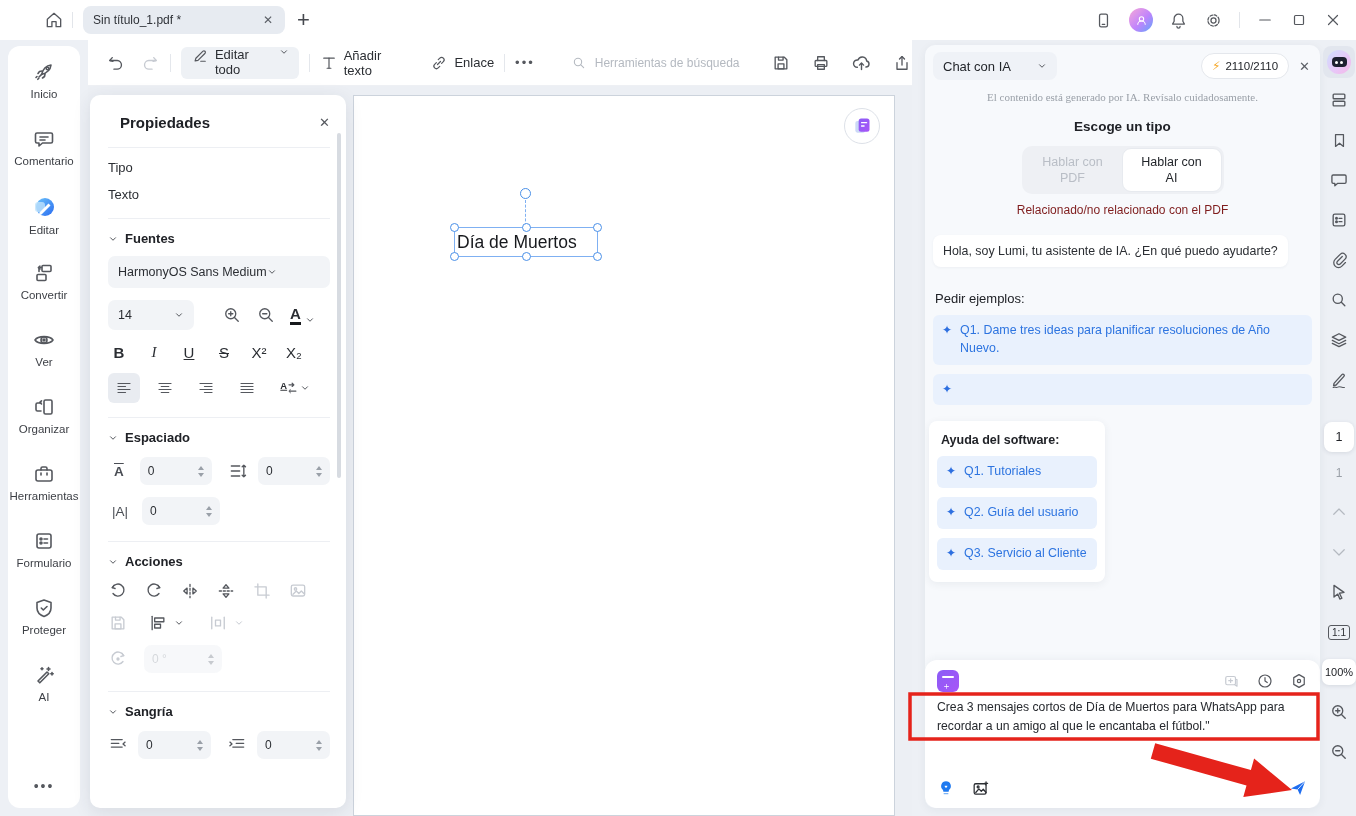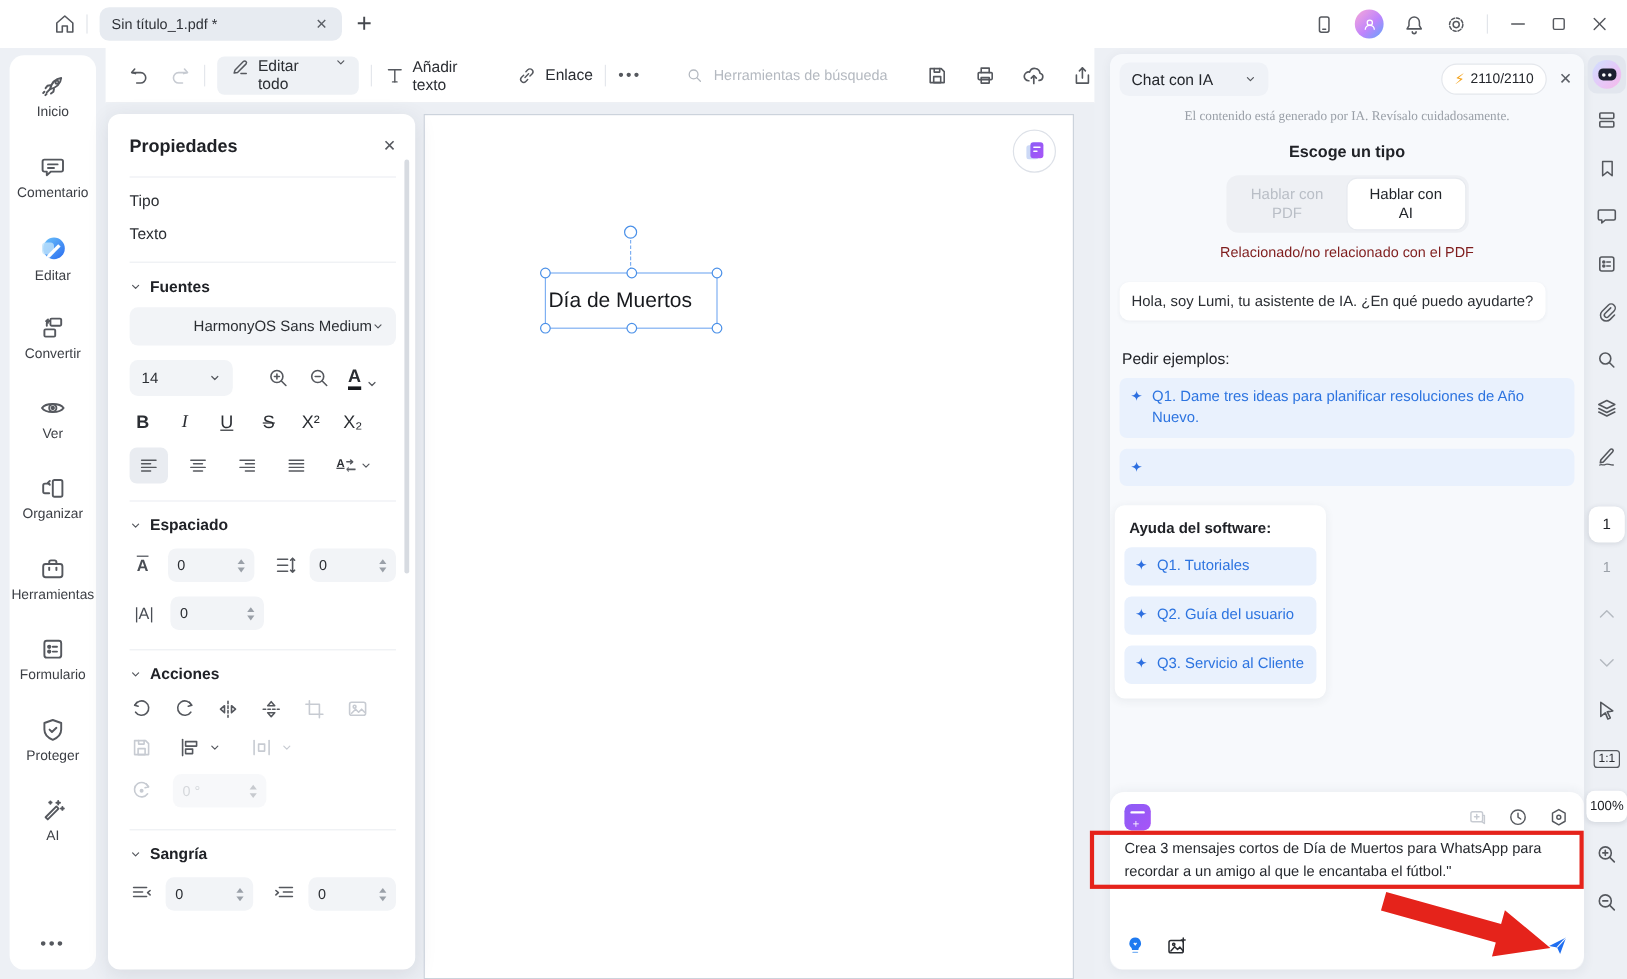--- a/index.html
+++ b/index.html
@@ -40,37 +40,37 @@
   .tool-label { font-size:13px; color:#2b2e33; }
   .tool-group { display:flex; align-items:center; gap:6px; cursor:pointer; }
   .searchbar { display:flex; align-items:center; gap:8px; margin-left:36px; width:196px; }
   .searchbar .ph { font-size:12px; color:#b4b9c0; white-space:nowrap; }
   .tool-icons-right { display:flex; align-items:center; gap:20px; margin-left:14px; }
 
   
   .canvas-area { position:absolute; left:88px; top:86px; width:824px; height:730px; background:#eceff4; }
   .page { position:absolute; left:265px; top:9px; width:542px; height:721px; background:#fff; border:1px solid #ccd3dc; }
   .float-ai-btn { position:absolute; right:14px; top:12px; width:36px; height:36px; border-radius:50%; background:#fff; border:1px solid #dde1e8; display:flex; align-items:center; justify-content:center; cursor:pointer; }
-  .textbox { position:absolute; left:100px; top:131px; width:144px; height:47px; border:1.5px solid #7fb0f2; display:flex; align-items:center; }
+  .textbox { position:absolute; left:100px; top:131px; width:144px; height:30px; border:1.5px solid #7fb0f2; display:flex; align-items:center; }
   .textbox .txt { font-size:17.5px; color:#17191d; white-space:nowrap; padding-left:2px; }
   .handle { position:absolute; width:9px; height:9px; border-radius:50%; background:#fff; border:1.5px solid #4a90e8; }
   .rot-line { position:absolute; left:70px; top:-28px; width:0; height:26px; border-left:1.5px dashed #7fb0f2; }
   .rot-handle { position:absolute; left:65px; top:-40px; width:11px; height:11px; border-radius:50%; background:#fff; border:1.5px solid #4a90e8; }
 
   
   .props { position:absolute; left:90px; top:95px; width:256px; height:713px; background:#fff; border-radius:10px; box-shadow:0 4px 18px rgba(40,50,70,.10); padding:12px 16px 0 18px; overflow:hidden; }
   .props-scroll { position:absolute; right:5px; top:38px; width:4px; height:345px; background:#d7dbe1; border-radius:2px; }
   .props-head { display:flex; align-items:center; justify-content:space-between; height:30px; }
-  .props-title { font-size:15px; font-weight:bold; color:#202227; }
+  .props-title { font-size:15px; font-weight:bold; color:#202227;margin-left:12px; }
   .props hr { border:none; border-top:1px solid #edeff3; margin:10px 0; }
   .p-label { font-size:13px; color:#2b2e33; }
   .sect-head { display:flex; align-items:center; gap:7px; margin:12px 0 10px; cursor:pointer; }
   .sect-head .name { font-size:13px; font-weight:bold; color:#202227; }
   .pill { background:#f2f4f7; border-radius:7px; display:flex; align-items:center; }
-  .font-select { height:32px; padding:0 10px; justify-content:flex-end; cursor:pointer; }
+  .font-select { height:32px; padding:0 10px; justify-content:flex-start; cursor:pointer; }
   .font-select .val { font-size:12.5px; color:#2b2e33; }
   .size-row { display:flex; align-items:center; gap:14px; margin-top:12px; }
   .size-select { width:86px; height:30px; padding:0 10px; justify-content:space-between; cursor:pointer;gap:16px; }
   .size-select .val { font-size:12.5px; color:#2b2e33; }
   .fontcolor { display:flex; align-items:end; gap:2px; cursor:pointer; }
   .fc-a { font-size:15px; font-weight:bold; color:#2b2e33; line-height:1; border-bottom:3px solid #17191d; padding-bottom:1px; }
   .fmt-row { display:flex; align-items:center; gap:17px; margin:14px 0 0 2px; }
   .fmt { font-size:15px; color:#2b2e33; cursor:pointer; width:18px; text-align:center; }
   .fmt.b { font-weight:bold; }
   .fmt.i { font-style:italic; font-family:"Liberation Serif",serif; }

